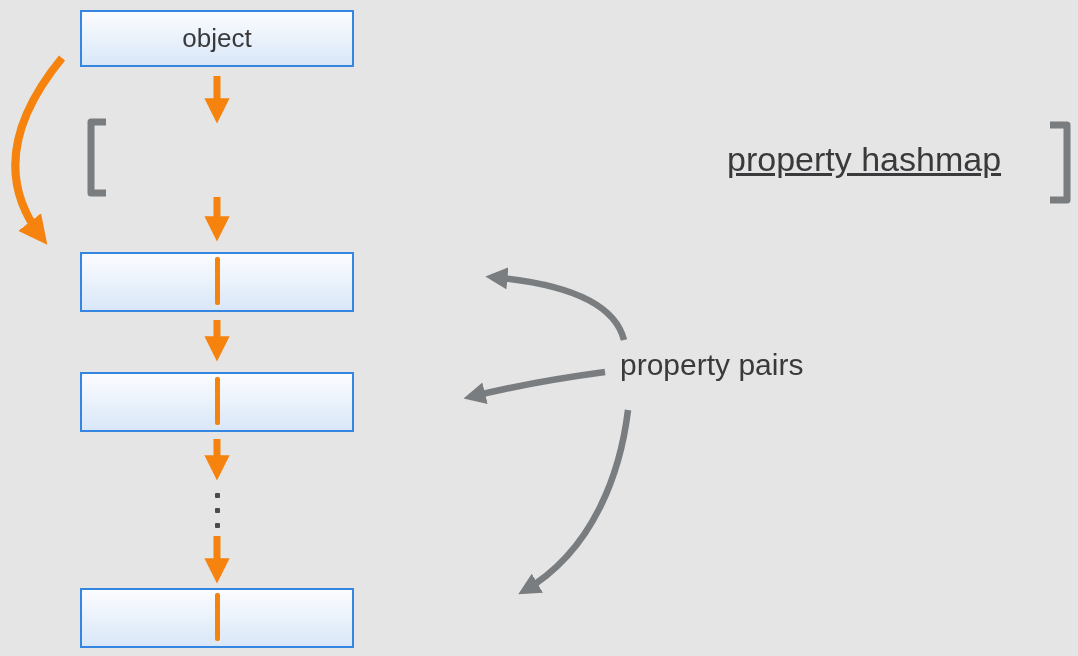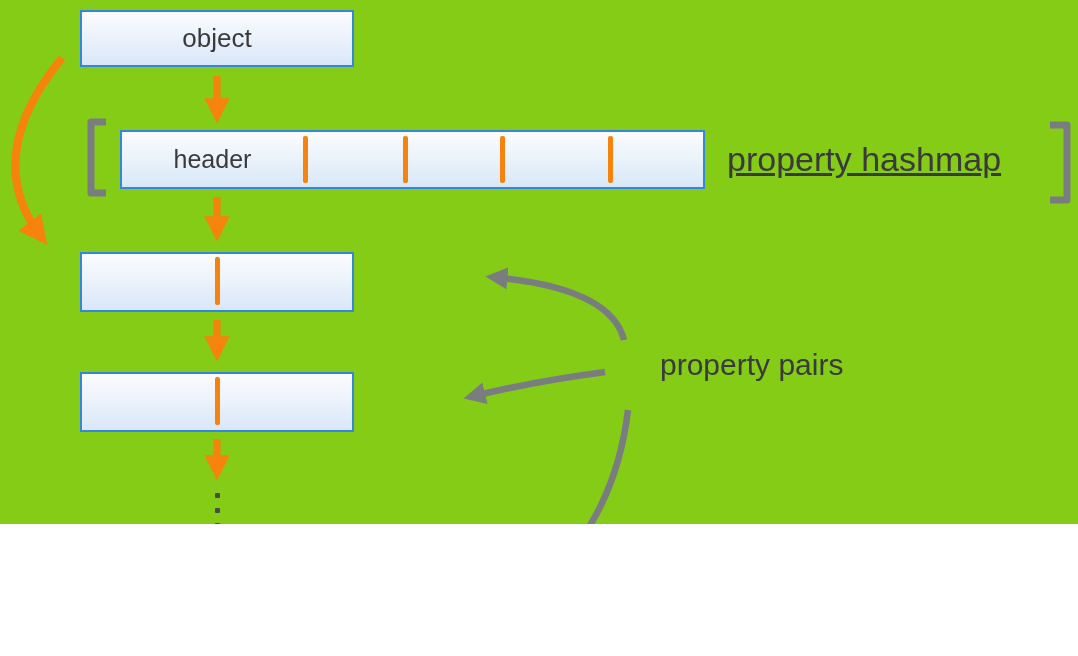--- a/index.html
+++ b/index.html
@@ -7,22 +7,22 @@
     --orange: #F5830E;
     --box-border-blue: #3486E0;
     --box-fill-top: #FBFCFF;
     --box-fill-bottom: #D8E7F8;
     --arrow-gray: #7A7D80;
     --text-dark: #3A3A3C;
   }
   .canvas {
     position: relative;
     width: 1078px;
-    height: 524px;
-    background: #84cc16;
+    height: 656px;
+    background: #e5e5e5;
     overflow: hidden;
     font-family: "Liberation Sans", "DejaVu Sans", sans-serif;
     color: var(--text-dark);
   }
   .overlay {
     position: absolute;
     left: 0; top: 0;
     width: 1078px; height: 656px;
     pointer-events: none;
   }
@@ -71,21 +71,21 @@
 
   .float-label {
     position: absolute;
     display: flex;
     align-items: center;
     white-space: nowrap;
     color: var(--text-dark);
     font-weight: 500;
   }
   .hashmap-label { left: 727px; top: 130px; height: 59px; font-size: 34px; text-decoration: underline; }
-  .pairs-label   { left: 620px; top: 347px; height: 36px; font-size: 30px; margin-left: 40px; }
+  .pairs-label   { left: 620px; top: 347px; height: 36px; font-size: 30px; }
 
   .ellipsis {
     position: absolute;
     left: 215px; top: 493px;
     width: 5px; height: 35px;
     display: flex;
     flex-direction: column;
     justify-content: space-between;
   }
   .dot {
@@ -122,29 +122,20 @@
 
     <path d="M624 340 C614 300 560 283 492 277" class="arrow g-stroke" stroke-width="6.5" marker-end="url(#mg)"></path>
     <path d="M605 372 Q530 382 470 397" class="arrow g-stroke" stroke-width="6.5" marker-end="url(#mg)"></path>
     <path d="M628 410 C621 468 596 549 524 591" class="arrow g-stroke" stroke-width="6.5" marker-end="url(#mg)"></path>
   </svg>
 
   <div class="box object-box">
     <span class="box-label">object</span>
   </div>
 
-  <div class="box header-box">
-    <div class="header-cell-first">
-      <span class="box-label">header</span>
-    </div>
-    <div class="hdiv" style="left:181px"></div>
-    <div class="hdiv" style="left:281px"></div>
-    <div class="hdiv" style="left:378px"></div>
-    <div class="hdiv" style="left:486px"></div>
-  </div>
 
   <div class="box pair-box" style="top:252px">
     <div class="pdiv"></div>
   </div>
   <div class="box pair-box" style="top:372px">
     <div class="pdiv"></div>
   </div>
   <div class="box pair-box" style="top:588px">
     <div class="pdiv"></div>
   </div>

